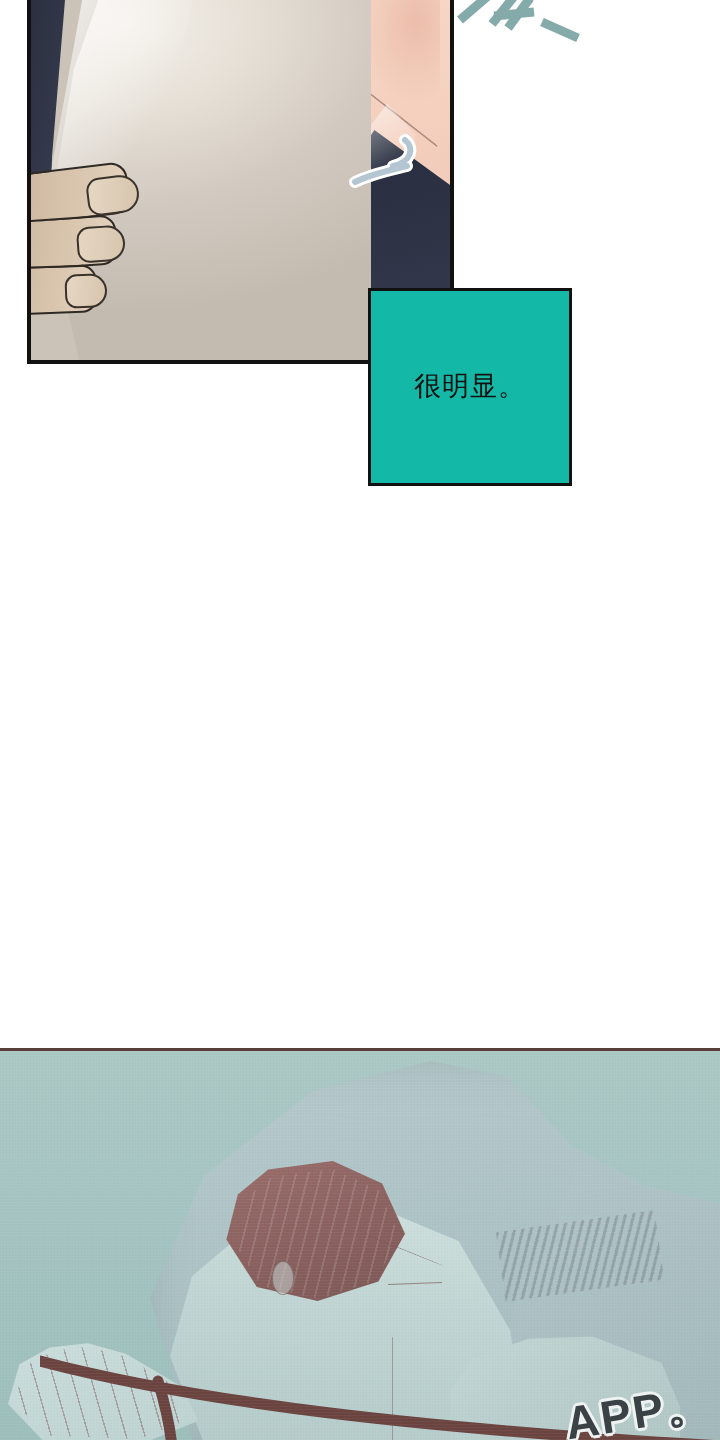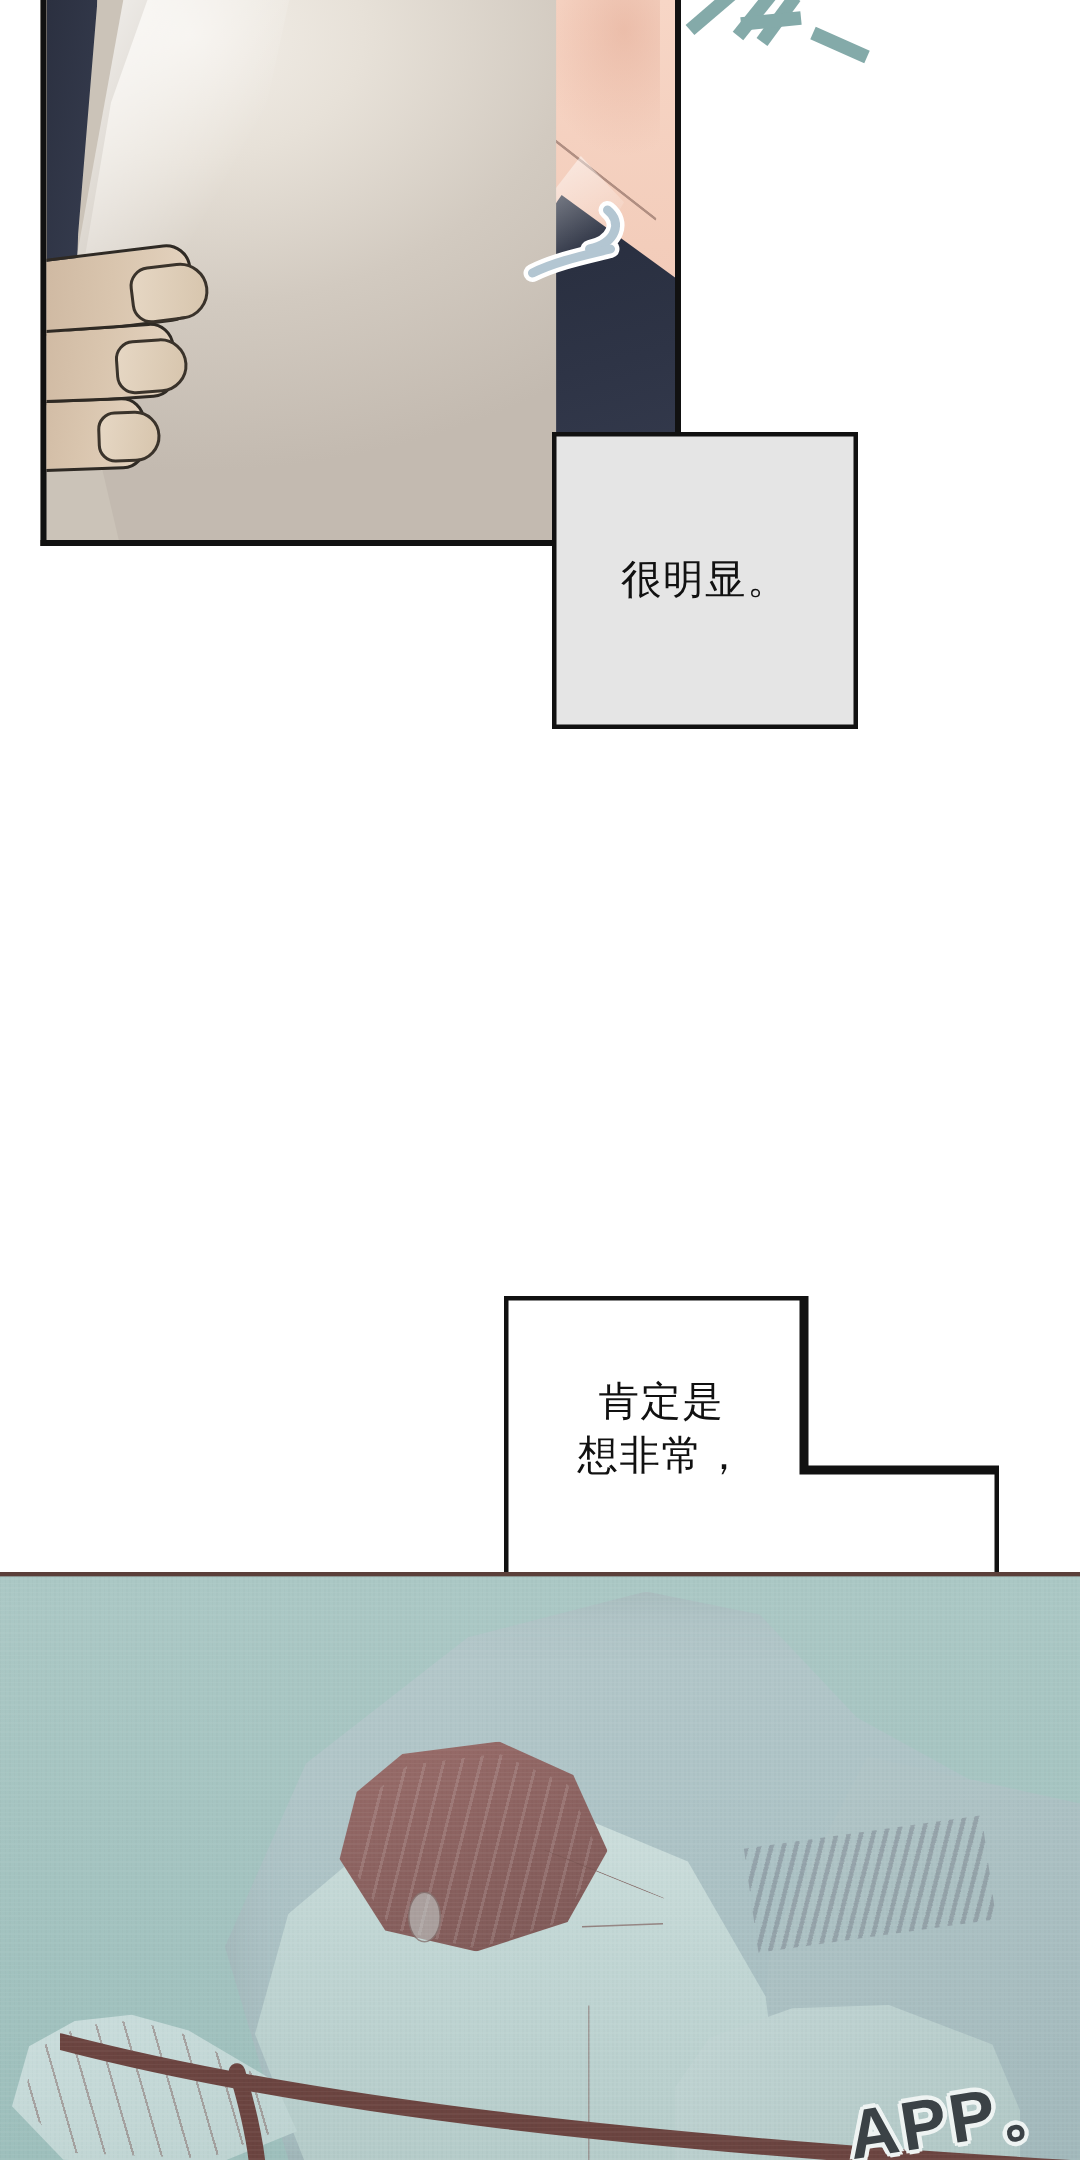--- a/index.html
+++ b/index.html
@@ -81,21 +81,21 @@
   
   .squig { position:absolute; }
   .squig svg { display:block; }
 
   
   .teal-marks { position:absolute; left:430px; top:-6px; width:180px; height:62px; }
 
   
   .bubble1 {
     position:absolute; left:368px; top:288px; width:204px; height:198px;
-    background:#e5e5e5; border:3px solid #111111;
+    background:#14b8a6; border:3px solid #111111;
     display:flex; align-items:center; justify-content:center;
   }
   .bubble1 .txt {
     font-size:27px; letter-spacing:1px; color:#111; line-height:1.25;
     white-space:pre-line; text-align:center;
   }
 
   
   .bubble2 {
     position:absolute; left:336px; top:864px; width:330px; height:312px;
@@ -257,30 +257,20 @@
         <line x1="64" y1="22" x2="104" y2="18"></line>
         <line x1="112" y1="28" x2="148" y2="44"></line>
       </g>
     </svg>
   </div>
 
   <div class="bubble1">
     <div class="txt">很明显。</div>
   </div>
 
-  <div class="bubble2">
-    <div class="shape"></div>
-    <svg class="b2-line1" viewBox="0 0 330 312">
-      <polygon points="0,0 200,0 200,116 330,116 330,312 125,312 125,216 0,216" fill="none" stroke="#111111" stroke-width="6"></polygon>
-    </svg>
-    <div class="t-top">肯定是
-想非常，</div>
-    <div class="t-bot">爱护
-对方。</div>
-  </div>
 
   <div class="panel-bot">
     <div class="bp-bg"></div>
 
     <div class="bp-rear"></div>
     <div class="bp-rear-arm"></div>
     <div class="bp-shade"></div>
 
     <div class="bp-front"></div>
     <div class="bp-hair"></div>

